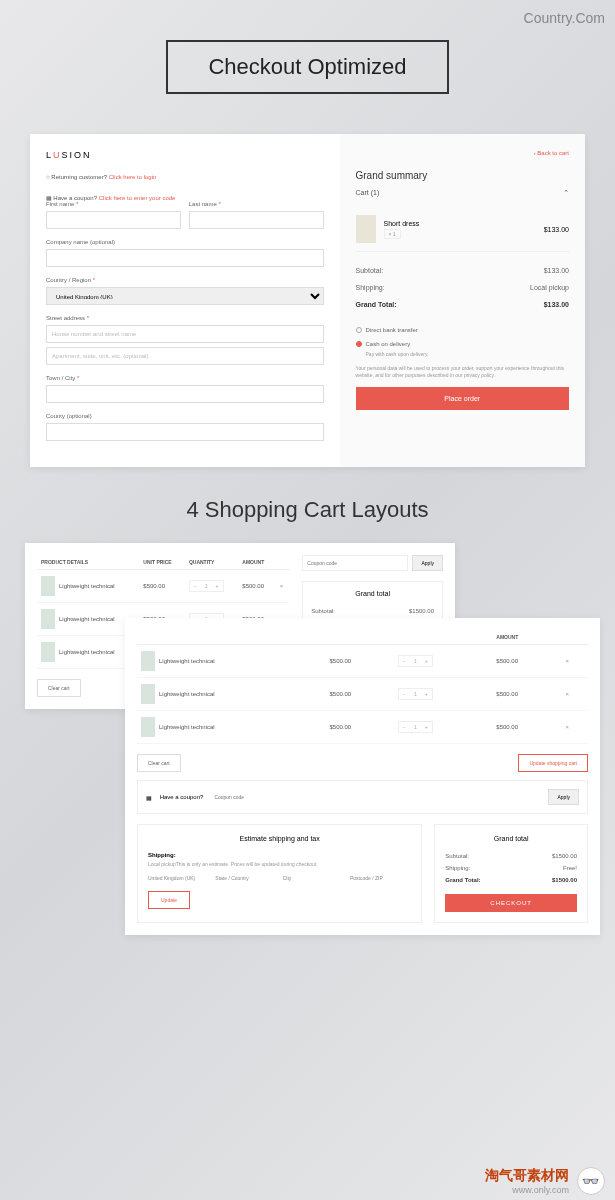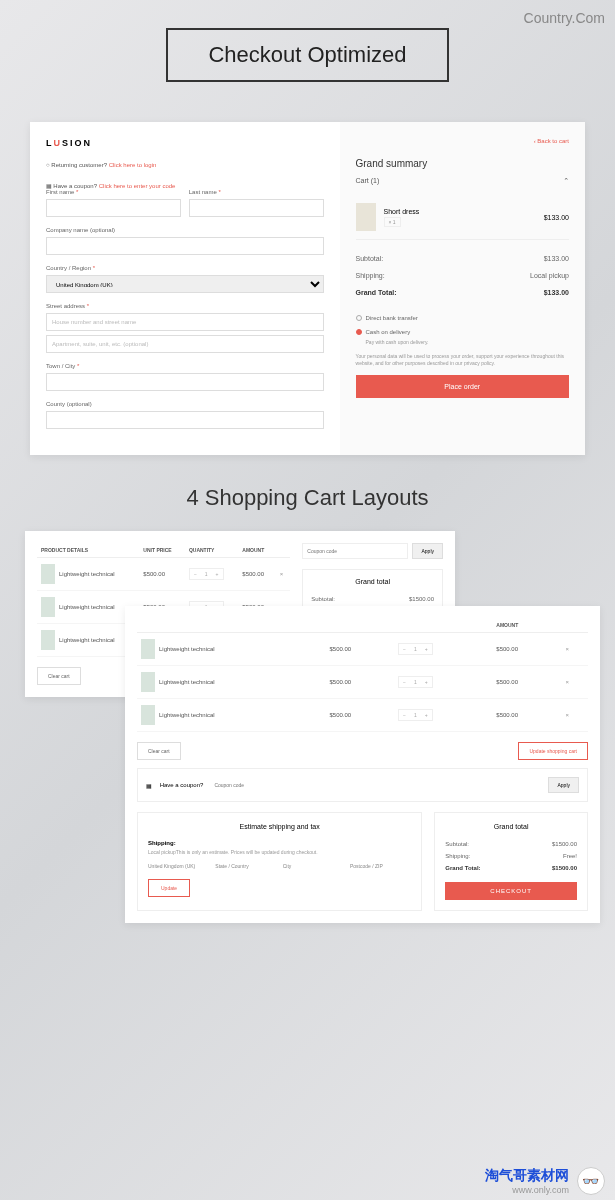--- a/index.html
+++ b/index.html
@@ -1,25 +1,25 @@
 <!DOCTYPE html>
 <html><head>
 <meta charset="utf-8">
 <style>
 * { margin: 0; padding: 0; box-sizing: border-box; font-family: HelveticaNeue-Light, Helvetica, Arial, sans-serif; }
 body { width: 615px; height: 1200px; background: linear-gradient(135deg, #e8e8ea 0%, #d4d6d9 50%, #e8e8ea 100%); position: relative; overflow: hidden; }
 .watermark-top { position: absolute; top: 10px; right: 10px; font-size: 14px; color: #888; }
-.hero { text-align: center; padding: 28px 20px 20px; }
+.hero { text-align: center; padding: 40px 20px 20px; }
 .hero-title { display: inline-block; border: 2px solid #333; padding: 12px 40px; font-size: 22px; font-weight: 300; color: #222; }
 .hero-sub { margin-top: 18px; font-size: 14px; color: #555; font-weight: 300; }
 
 .checkout-card { background: #fff; margin: 20px 30px; display: flex; font-size: 7px; box-shadow: 0 2px 8px rgba(0,0,0,0.08); }
 .checkout-left { flex: 1.3; padding: 16px; }
 .checkout-right { flex: 1; padding: 16px; background: #fafafa; }
-.logo { font-weight: 700; letter-spacing: 2px; font-size: 9px; }
+.logo { font-weight: 400; letter-spacing: 2px; font-size: 9px; }
 .logo .red { color: #e85a4f; }
 .notice { margin-top: 14px; font-size: 6px; color: #555; }
 .notice a { color: #e85a4f; text-decoration: none; }
 .section-h { font-size: 10px; margin: 14px 0 8px; color: #333; font-weight: 400; }
 .form-row { display: flex; gap: 8px; }
 .field { flex: 1; margin-bottom: 10px; }
 .field label { display: block; font-size: 6px; color: #666; margin-bottom: 4px; }
 .req { color: #e85a4f; }
 .field input, .field select { width: 100%; border: 1px solid #ddd; padding: 5px; font-size: 6px; height: 18px; }
 .field input::placeholder { color: #bbb; }
@@ -79,21 +79,21 @@
 .est-fields { display: flex; gap: 6px; font-size: 5px; }
 .est-fields > div { flex: 1; color: #888; }
 .btn-update { border: 1px solid #e85a4f; color: #e85a4f; background: #fff; padding: 5px 12px; font-size: 5px; margin-top: 10px; cursor: pointer; }
 .gt-box-b { flex: 1; border: 1px solid #eee; padding: 10px; }
 .coupon-bar { display: flex; align-items: center; gap: 8px; padding: 8px; border: 1px solid #eee; margin-top: 8px; }
 .coupon-bar input { flex: 1; border: none; font-size: 5px; padding: 3px; }
 
 .watermark-bottom { position: absolute; bottom: 5px; right: 10px; display: flex; align-items: center; gap: 8px; }
 .wm-glasses { width: 28px; height: 28px; border-radius: 50%; background: #fff; border: 1px solid #ccc; display: flex; align-items: center; justify-content: center; font-size: 14px; }
 .wm-text { text-align: right; }
-.wm-text .zh { font-size: 14px; color: #1d4ed8; font-weight: bold; }
+.wm-text .zh { font-size: 14px; color: #c2410c; font-weight: bold; }
 .wm-text .url { font-size: 9px; color: #999; }
 </style>
 </head>
 <body>
 
 <div class="watermark-top">Country.Com</div>
 
 <div class="hero">
   <div class="hero-title">Checkout Optimized</div>
 </div>

